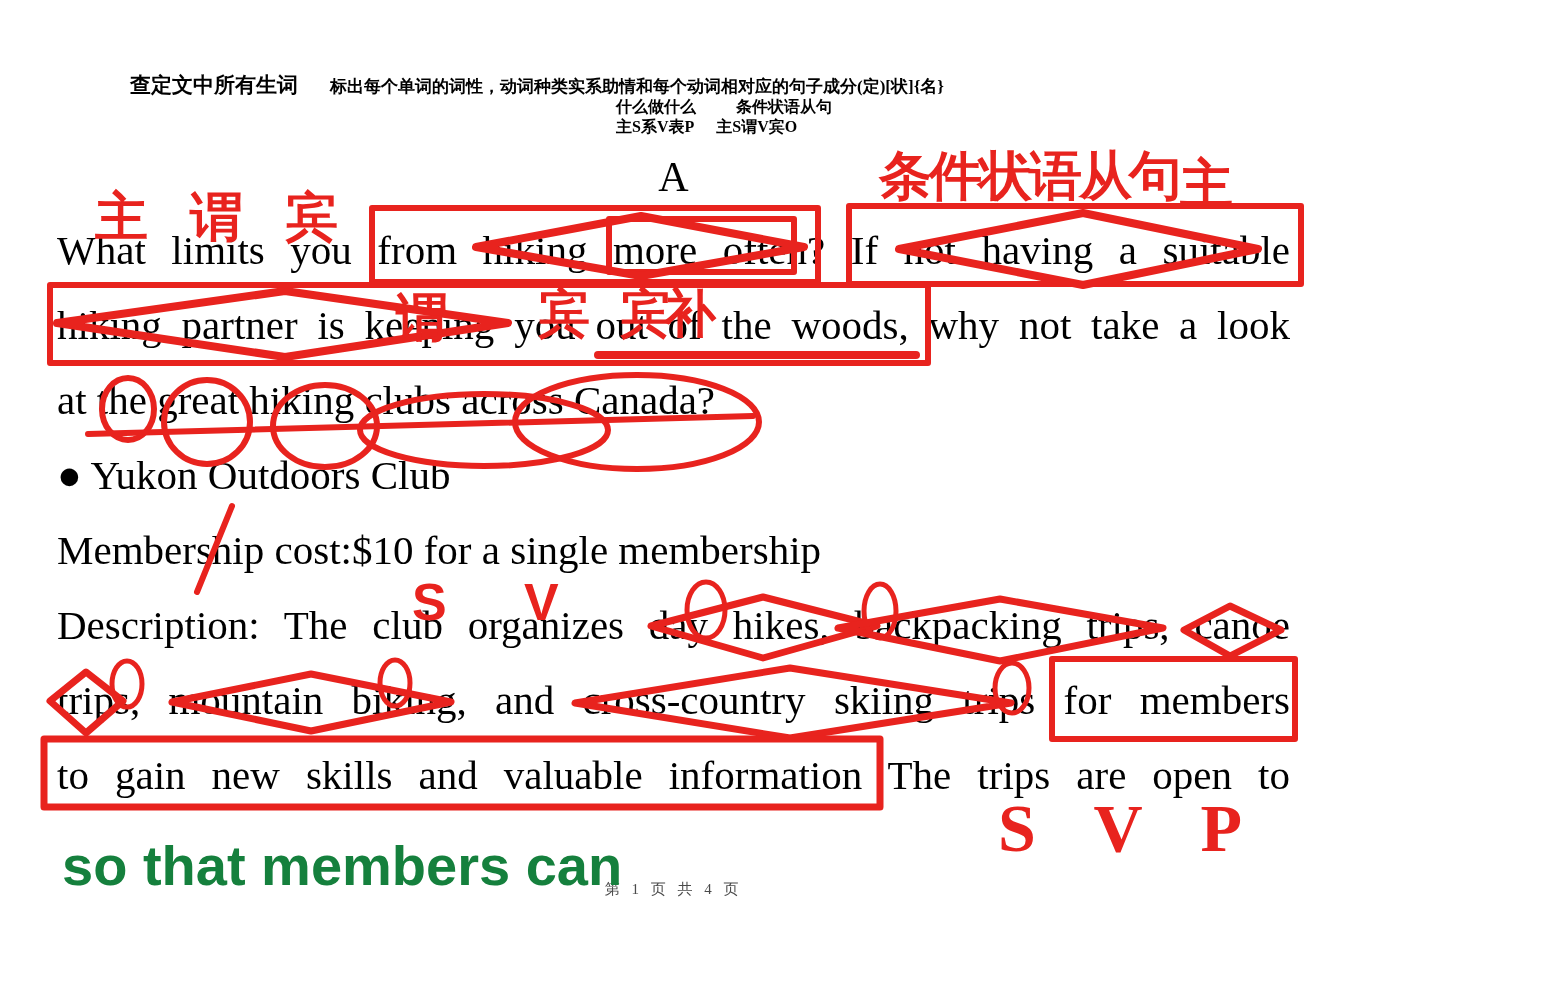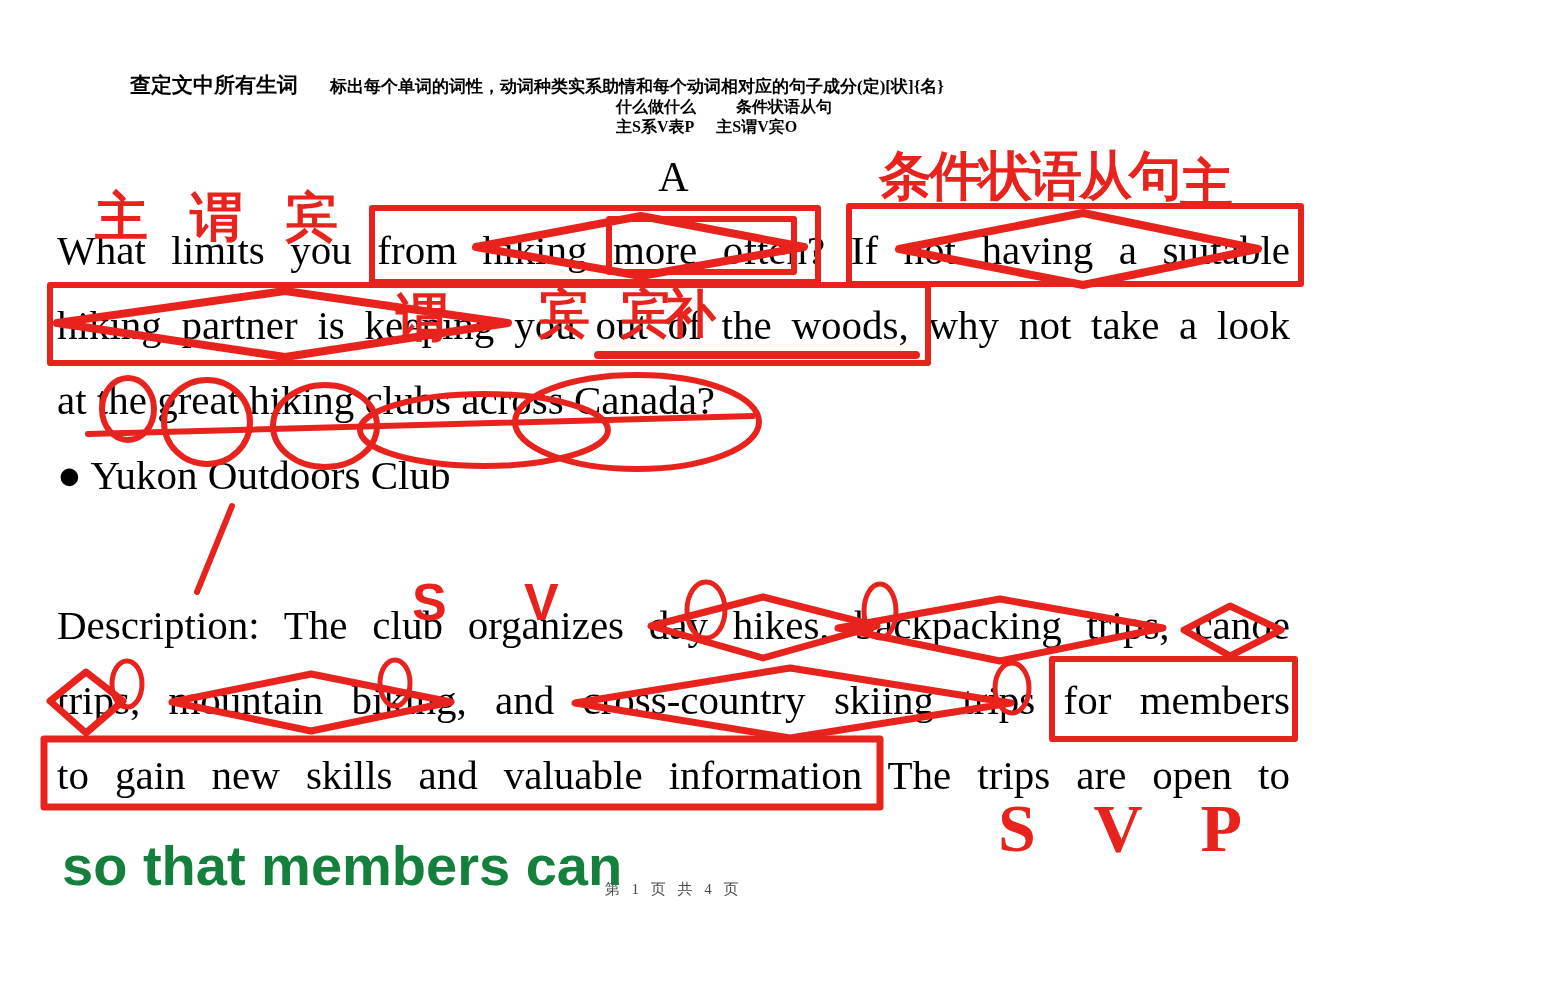--- a/index.html
+++ b/index.html
@@ -55,20 +55,21 @@
   <div class="hdr3">
     <span>主S系V表P</span><span>主S谓V宾O</span>
   </div>
 
   <div class="sectionA">A</div>
 
   <div class="pline just l1">What limits you from hiking more often? If not having a suitable</div>
   <div class="pline just l2">hiking partner is keeping you out of the woods, why not take a look</div>
   <div class="pline l3">at the great hiking clubs across Canada?</div>
   <div class="pline l4">● Yukon Outdoors Club</div>
+  <div class="pline l5">Membership cost:$10 for a single membership</div>
   <div class="pline just l6">Description: The club organizes day hikes, backpacking trips, canoe</div>
   <div class="pline just l7">trips, mountain biking, and cross-country skiing trips for members</div>
   <div class="pline just l8">to gain new skills and valuable information The trips are open to</div>
 
   <div class="red cjk zwb">主谓宾</div>
   <div class="red cjk clause">条件状语从句</div>
   <div class="red cjk zhu2">主</div>
   <div class="red cjk wei">谓</div>
   <div class="red cjk bin">宾</div>
   <div class="red cjk binbu">宾补</div>

